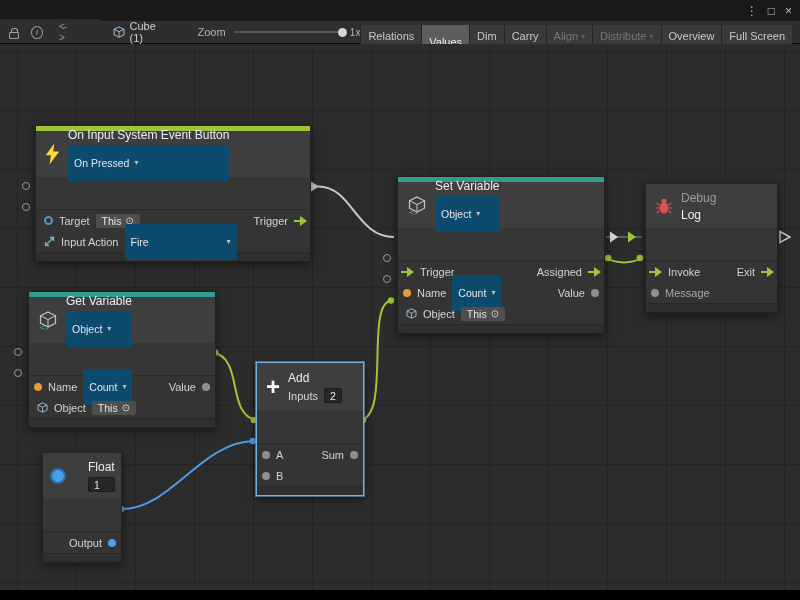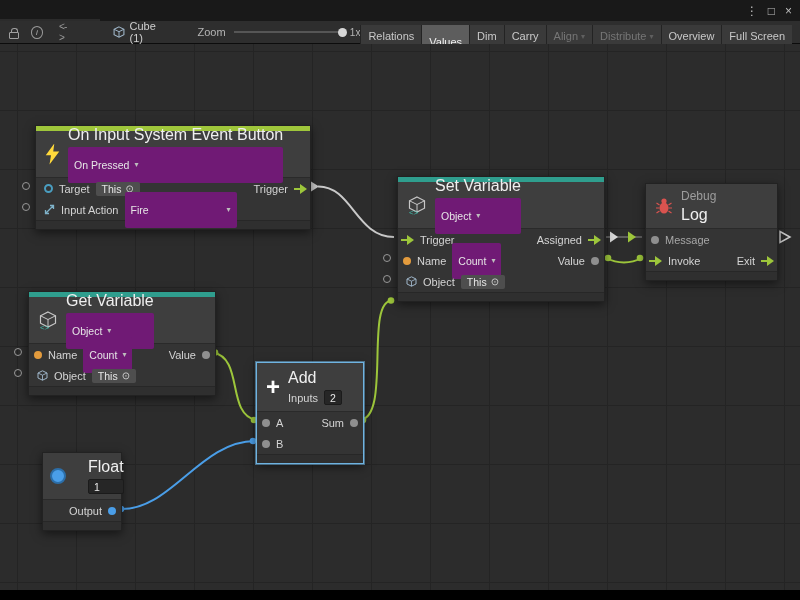--- a/index.html
+++ b/index.html
@@ -51,30 +51,30 @@
             background-size:59px 59px; background-position:17px 7px; }
   .bottombar { position:absolute; left:0; top:590px; width:800px; height:10px; background:#000; }
 
   
   .node { position:absolute; z-index:2; background:#363636; border:1px solid #222;
           box-shadow:0 3px 9px rgba(0,0,0,.5); color:#d4d4d4; font-size:11px; }
   .node.selected { border:1px solid #6fb3e0; box-shadow:0 0 0 1px rgba(111,179,224,.55), 0 3px 9px rgba(0,0,0,.5); }
   .strip { height:5px; }
   .hdr { display:flex; align-items:center; gap:8px; padding:0 9px; background:#3e3e3e; }
   .hcol { display:flex; flex-direction:column; gap:3px; }
-  .ntitle { font-size:16px; color:#efefef; }
+  .ntitle { font-size:12px; color:#efefef; }
   .ncat { font-size:12px; color:#9d9d9d; }
-  .body { background:#343434; border-top:1px solid #2a2a2a; }
+  .body { background:#343434; border-top:1px solid #2a2a2a;margin-top:32px; }
   .ftr { height:9px; background:#2f2f2f; border-top:1px solid #272727; }
   .row { display:flex; align-items:center; gap:6px; height:21px; padding:0 8px; position:relative; }
   .sp { flex:1; }
   .lbl {}
   .lbl.muted { color:#a7a7a7; }
 
-  .dd { display:inline-flex; align-items:center; gap:5px; background:#701a75;
+  .dd { display:inline-flex; align-items:center; gap:5px; background:#0c4a6e;
         border-radius:2px; padding:12px 6px; font-size:10.5px; color:#e6e6e6; }
   .dd .caret { font-size:8px; color:#bdbdbd; }
   .dd.wide { width:112px; justify-content:space-between; }
   .chip { display:inline-flex; align-items:center; gap:4px; background:#4e4e4e;
           border-radius:2px; padding:1px 6px; font-size:10.5px; color:#e6e6e6; }
   .chip .tgt { font-size:10px; color:#cfcfcf; }
   .valbox { background:#262626; border:1px solid #1b1b1b; border-radius:2px; color:#e8e8e8;
             font-size:10.5px; padding:0 5px; min-width:16px; height:15px; line-height:14px; text-align:center; }
 
   .dot { width:8px; height:8px; border-radius:50%; flex:0 0 auto; }
@@ -304,29 +304,29 @@
         <circle cx="9" cy="4" r="2.6" fill="#d9534f"></circle>
         <ellipse cx="9" cy="11" rx="4.5" ry="5.5" fill="#d9534f"></ellipse>
       </svg>
       <div class="hcol">
         <div class="ncat">Debug</div>
         <div class="ntitle">Log</div>
       </div>
     </div>
     <div class="body">
       <div class="row">
+        <span class="flow inL"></span>
+        <span class="lbl">Invoke</span>
+        <span class="sp"></span>
+        <span class="lbl">Exit</span>
+        <span class="flow inR"></span>
+      </div>
+      <div class="row">
         <span class="dot gray inL"></span>
         <span class="lbl muted">Message</span>
-      </div>
-      <div class="row">
-        <span class="flow inL"></span>
-        <span class="lbl">Invoke</span>
-        <span class="sp"></span>
-        <span class="lbl">Exit</span>
-        <span class="flow inR"></span>
       </div>
     </div>
     <div class="ftr"></div>
   </div>
 
   <div class="node" style="left:28px;top:291px;width:188px">
     <div class="strip" style="background:#2f9e8e"></div>
     <div class="hdr" style="height:46px">
       <svg class="icon" width="20" height="19" viewBox="0 0 20 19">
         <path d="M10 1 L17.5 4.8 V12.2 L10 16 L2.5 12.2 V4.8 Z" fill="none" stroke="#c8c8c8" stroke-width="1.2"></path>

